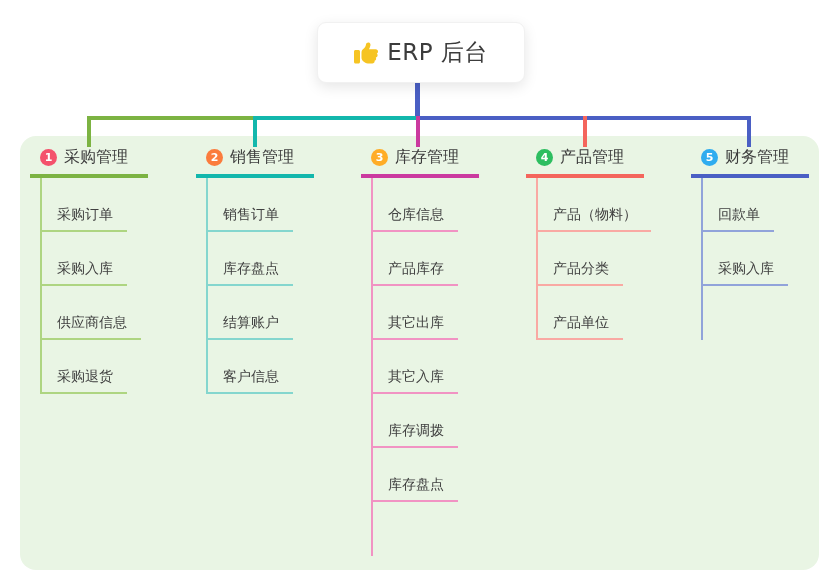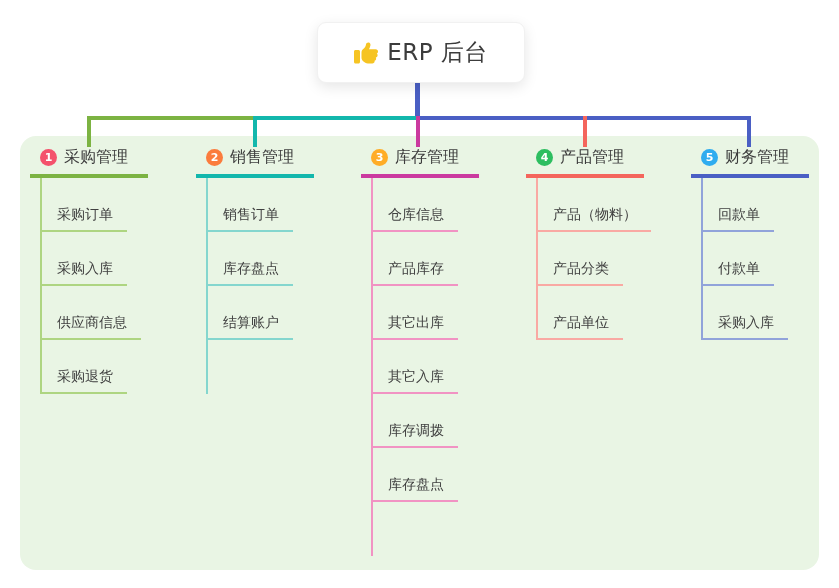--- a/index.html
+++ b/index.html
@@ -88,20 +88,21 @@
   <div class="branch b1" style="--line: #12b7ac; --child-line: #84d6ce; --badge: #fb7c3d;">
     <div class="branch-header">
       <span class="badge">2</span>
       <span class="branch-label">销售管理</span>
     </div>
     <div class="vline" style="height: 216px;"></div>
     <div class="children">
         <div class="child">销售订单</div>
         <div class="child">库存盘点</div>
         <div class="child">结算账户</div>
+        <div class="child">客户信息</div>
       </div>
   </div>
 
   <div class="branch b2" style="--line: #cb3a9f; --child-line: #f193c3; --badge: #ffad27;">
     <div class="branch-header">
       <span class="badge">3</span>
       <span class="branch-label">库存管理</span>
     </div>
     <div class="vline" style="height: 378px;"></div>
     <div class="children">
@@ -128,18 +129,17 @@
   </div>
 
   <div class="branch b4" style="--line: #4a5fc4; --child-line: #91a3da; --badge: #2facef;">
     <div class="branch-header">
       <span class="badge">5</span>
       <span class="branch-label">财务管理</span>
     </div>
     <div class="vline" style="height: 162px;"></div>
     <div class="children">
         <div class="child">回款单</div>
-        <div class="child">付款单</div>
         <div class="child">采购入库</div>
       </div>
   </div>
 
 </div>
 
 </body></html>

